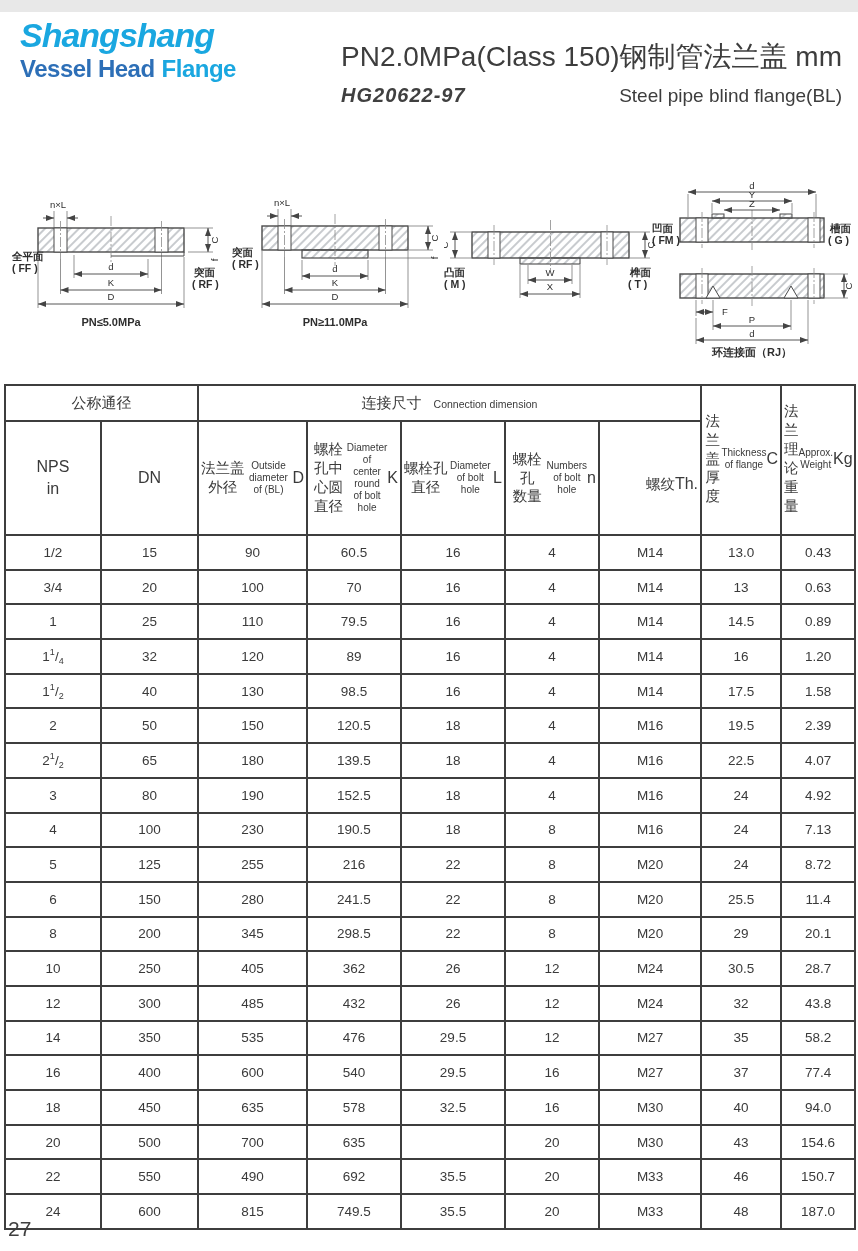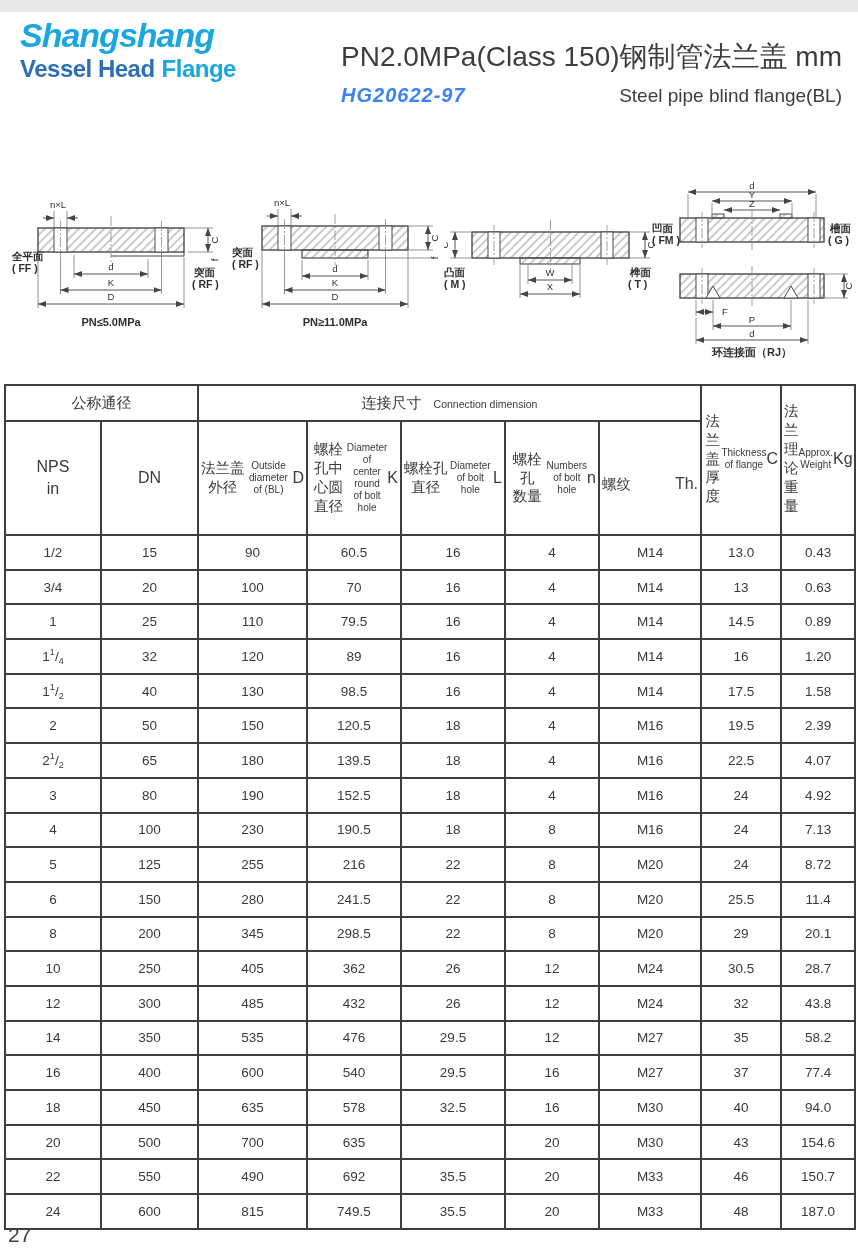--- a/index.html
+++ b/index.html
@@ -9,21 +9,21 @@
   
   .brand{position:absolute;left:20px;top:6px;}
   .brand-name{font-size:34px;font-weight:bold;font-style:italic;color:#1aa7e0;line-height:1;letter-spacing:-1px;}
   .brand-tagline{font-size:24px;font-weight:bold;margin-top:3px;letter-spacing:-0.5px;}
   .tag-left{color:#2d6fb7;}
   .tag-right{color:#1aa7e0;margin-left:7px;}
 
   .title-block{position:absolute;right:16px;top:26px;display:flex;flex-direction:column;align-items:flex-end;}
   .doc-title{font-size:28px;color:#3d3d3d;white-space:nowrap;}
   .doc-sub-row{display:flex;justify-content:space-between;width:100%;margin-top:8px;align-items:baseline;}
-  .standard-no{font-size:20px;font-weight:bold;font-style:italic;color:#3b82f6;letter-spacing:1px;}
+  .standard-no{font-size:20px;font-weight:bold;font-style:italic;color:#404040;letter-spacing:1px;}
   .subtitle-en{font-size:19px;color:#3d3d3d;}
 
   
   .diagram{position:absolute;}
   .diagram text{font-family:"Liberation Sans",sans-serif;}
   .cl{stroke:#8a8a8a;stroke-width:0.8;stroke-dasharray:10 2 2 2;fill:none;}
   .dim{stroke:#444444;stroke-width:0.9;fill:none;}
   .ext{stroke:#666666;stroke-width:0.7;fill:none;}
   .dt{font-size:9.5px;fill:#2e2e2e;}
   .lbl{font-size:10.5px;font-weight:bold;fill:#2e2e2e;}
@@ -38,27 +38,27 @@
   .spec-table thead tr:nth-child(2){height:100px;}
   .spec-table tbody tr{height:34.7px;}
   .spec-table td{font-size:13.5px;}
   .gh{font-size:15px;}
   .gh-en{font-size:10.5px;margin-left:12px;}
   .h-cn{font-size:14.5px;line-height:1.3;white-space:pre-line;}
   .h-en{font-size:10px;line-height:1.2;white-space:pre-line;}
   .h-sym{font-size:16px;}
   .h-sym-only{font-size:16px;white-space:pre-line;line-height:1.35;}
   .hcell{height:92px;display:flex;flex-direction:row;justify-content:space-between;align-items:center;padding:4px 2px;}
-  .hcell-sparse{padding-top:16px;}
+  .hcell-sparse{padding-top:16px;justify-content:flex-end;}
   .hcell-tall{height:124px;padding:10px 2px 12px;}
   .spec-table td sup{font-size:9px;}
   .spec-table td sub{font-size:9px;}
 
   
-  .page-num{position:absolute;left:8px;bottom:16px;font-size:21px;color:#3f3f3f;}
+  .page-num{position:absolute;left:8px;bottom:22px;font-size:21px;color:#3f3f3f;}
   .footer-bar{position:absolute;left:88px;right:0;bottom:0;height:5px;background:#1f1f1f;}
 </style>
 </head>
 <body>
 
 <div class="page">
 
   <div class="brand">
     <div class="brand-name"><span>Shangshang</span></div>
     <div class="brand-tagline">

